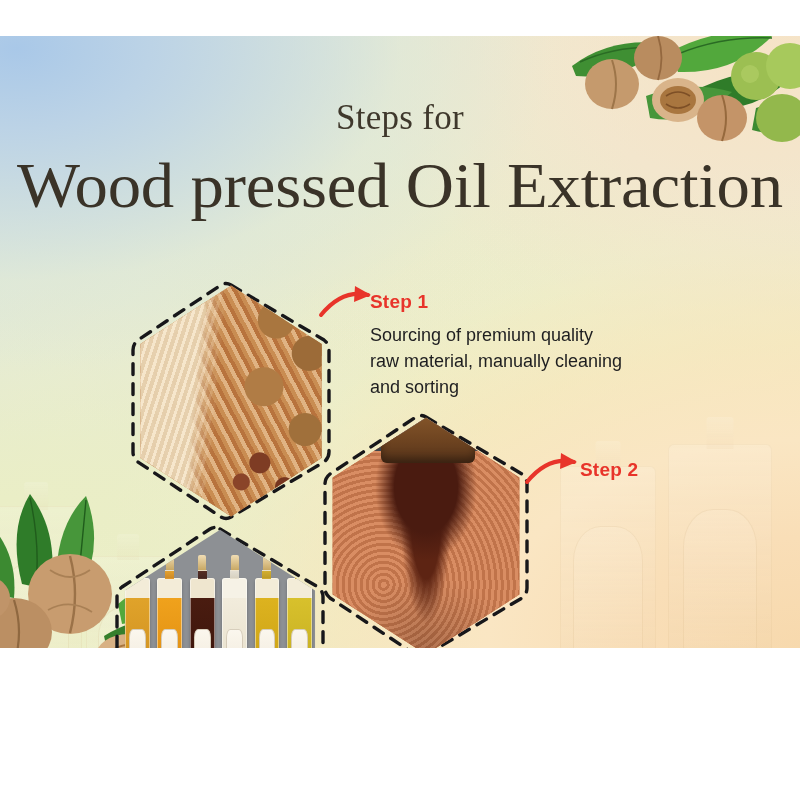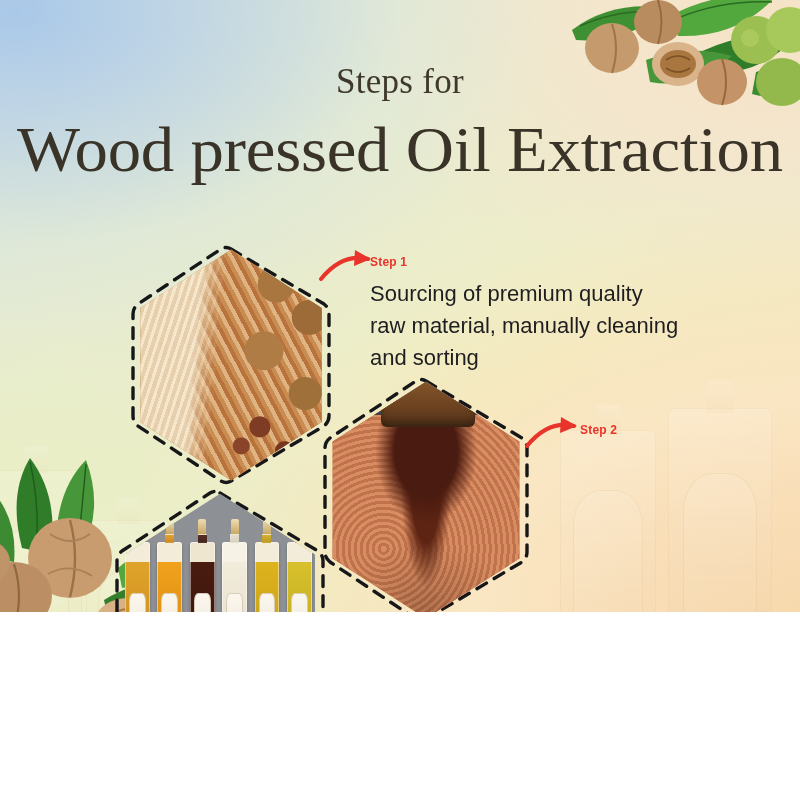--- a/index.html
+++ b/index.html
@@ -14,20 +14,21 @@
   #poster {
     position:relative;
     width:800px; height:612px;
     overflow:hidden;
     background:
       radial-gradient(120% 95% at 2% 2%, #a9c8e8 0%, #bcd3e6 14%, rgba(201,219,224,0.85) 26%, rgba(222,232,216,0.55) 40%, rgba(240,236,206,0.12) 56%, rgba(255,255,255,0) 68%),
       radial-gradient(115% 100% at 100% 100%, #f7d9ad 0%, #f9deb7 18%, #fae6c3 34%, rgba(248,232,190,0.6) 50%, rgba(240,238,205,0.18) 66%, rgba(255,255,255,0) 80%),
       radial-gradient(120% 110% at 96% 4%, #f6e3c6 0%, #f3e6cd 20%, rgba(238,236,206,0.35) 42%, rgba(255,255,255,0) 62%),
       radial-gradient(110% 110% at 0% 100%, #eef0c9 0%, #eaeec6 22%, rgba(232,238,206,0.4) 44%, rgba(255,255,255,0) 66%),
       linear-gradient(150deg, #cfe0e9 0%, #e3ead4 32%, #eeeec4 55%, #f6e3ba 78%, #f9dfb3 100%);
+    margin-top: 36px;
   }
 
   
   .wm-layer { position:absolute; inset:0; pointer-events:none; }
   .wm-bottle {
     position:absolute;
     border-radius:6px 6px 3px 3px;
     background:linear-gradient(180deg, rgba(255,255,255,0.26), rgba(214,176,120,0.12));
     box-shadow:inset 0 0 0 1px rgba(205,170,115,0.20);
     opacity:.55;
@@ -169,25 +170,25 @@
     position:absolute; left:16%; bottom:6%;
     width:68%; height:52%;
     background:linear-gradient(180deg,#fbf7ee,#ece3d2);
     border-radius:24% 24% 3% 3% / 14% 14% 3% 3%;
     box-shadow:inset 0 0 0 1px rgba(150,130,95,.35);
   }
 
   
   .step { position:absolute; }
   .step .num {
-    font-size:12px; font-weight:700; letter-spacing:.2px;
+    font-size:19px; font-weight:700; letter-spacing:.2px;
     color:#e8342a; margin-bottom:9px;
   }
   .step .body {
-    font-size:22px; line-height:1.45; font-weight:500;
+    font-size:18px; line-height:1.45; font-weight:500;
     color:#1e1e20; white-space:pre-line;
   }
   .step-1 { left:370px; top:255px; }
   .step-2 { left:580px; top:423px; }
   .step-3 { left:362px; top:648px; }
 
   .arrow { position:absolute; pointer-events:none; }
   .arrow-1 { left:318px; top:246px; }
   .arrow-2 { left:524px; top:413px; }
   .arrow-3 { left:328px; top:641px; }

